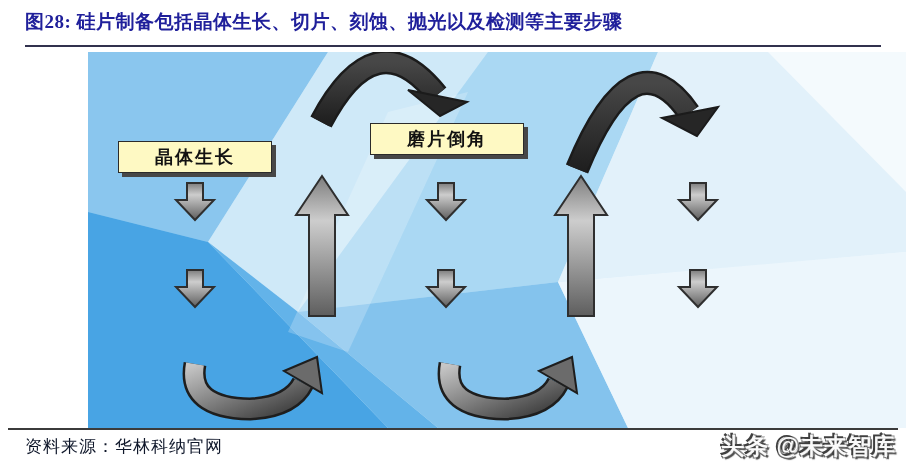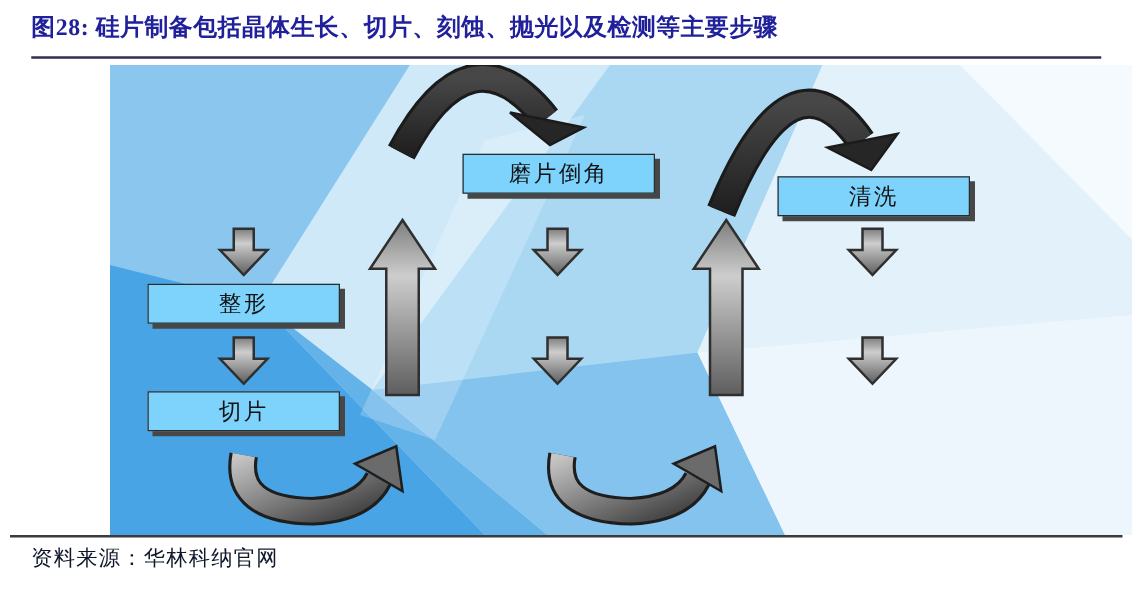--- a/index.html
+++ b/index.html
@@ -8,24 +8,24 @@
     font-family:"Liberation Serif","DejaVu Serif",serif;
   }
   .fig-title{
     position:absolute;left:25px;top:9px;width:870px;
     font-size:19px;font-weight:bold;color:#20209b;letter-spacing:0.5px;white-space:nowrap;
   }
   .title-rule{position:absolute;left:25px;top:45px;width:856px;height:2px;background:#31314e;}
   .diagram{position:absolute;left:88px;top:52px;width:818px;height:376px;}
   .diagram svg{position:absolute;left:0;top:0;}
   .step-box{
-    position:absolute;width:152px;height:30px;background:#7dd3fc;
+    position:absolute;width:152px;height:30px;background:#fef9c3;
     border:1.5px solid #2b2b2b;box-shadow:4px 4px 0 #474747;
     display:flex;align-items:center;justify-content:center;
-    font-size:18px;font-weight:normal;color:#121212;letter-spacing:2px;white-space:nowrap;
+    font-size:18px;font-weight:bold;color:#121212;letter-spacing:2px;white-space:nowrap;
   }
   .bottom-rule{position:absolute;left:8px;top:428px;width:890px;height:2px;background:#3b3b3b;}
   .source-note{
     position:absolute;left:25px;top:435px;font-size:17px;color:#0f172a;letter-spacing:1px;white-space:nowrap;
   }
   .watermark{
     position:absolute;right:10px;top:431px;font-size:23px;font-weight:bold;letter-spacing:1px;
     font-family:"Liberation Sans","DejaVu Sans",sans-serif;color:#fafafa;white-space:nowrap;
     text-shadow:-2px -2px 0 #3f3f3f,-1px 1px 0 #6a6a6a,1px -1px 0 #8a8a8a,2px 2px 1px #4a4a4a;
   }
@@ -116,24 +116,23 @@
         <polygon points="350,218 366,218 366,235 377,235 358,255 339,235 350,235" fill="url(#metalGrad)" stroke="#2f2f2f" stroke-width="2"></polygon>
       </g>
       <g>
         <polygon points="602,131 618,131 618,148 629,148 610,168 591,148 602,148" fill="url(#metalGrad)" stroke="#2f2f2f" stroke-width="2"></polygon>
       </g>
       <g>
         <polygon points="602,218 618,218 618,235 629,235 610,255 591,235 602,235" fill="url(#metalGrad)" stroke="#2f2f2f" stroke-width="2"></polygon>
       </g>
     </svg>
 
-    <div class="step-box" style="left:30px;top:175px">整形</div>
-    <div class="step-box" style="left:30px;top:261px">切片</div>
+    <div class="step-box" style="left:30px;top:89px">晶体生长</div>
 
     <div class="step-box" style="left:282px;top:71px">磨片倒角</div>
 
-    <div class="step-box" style="left:534px;top:89px">清洗</div>
   </div>
 
   <div class="bottom-rule"></div>
   <div class="source-note">资料来源：华林科纳官网</div>
+  <div class="watermark">头条 @未来智库</div>
 
 </div>
 
 </body></html>

